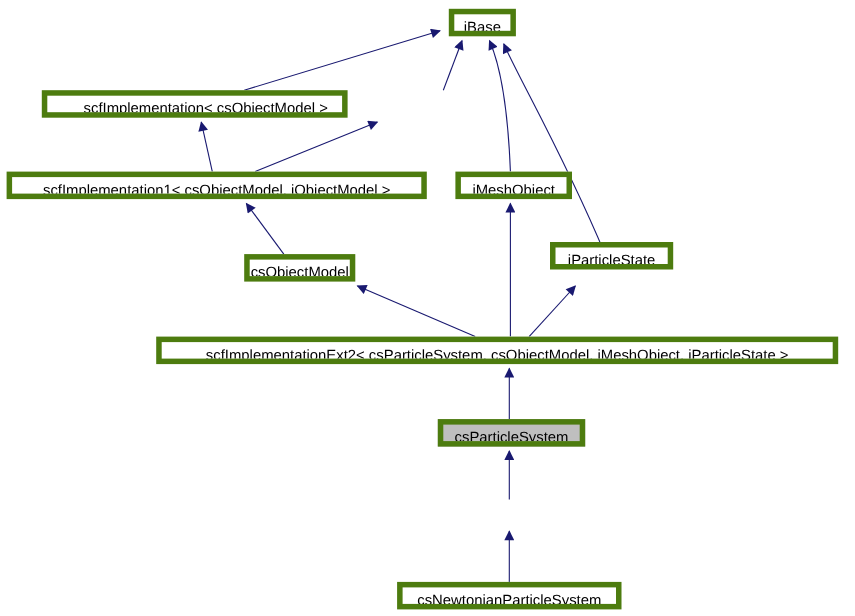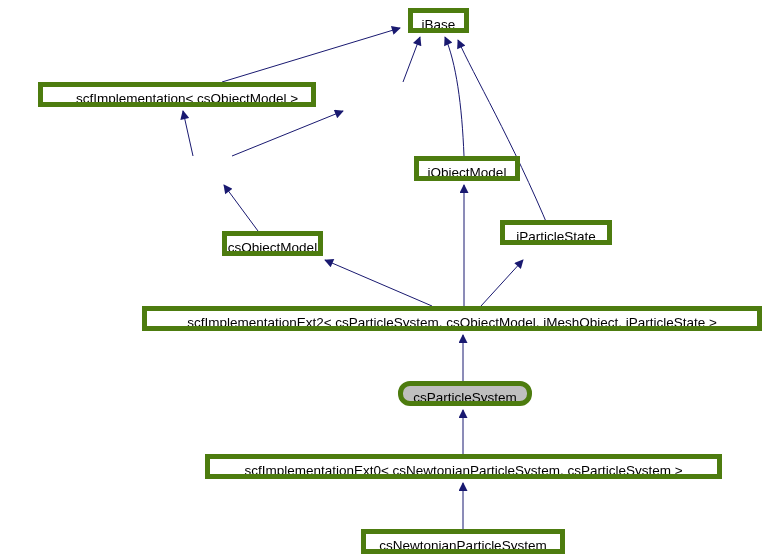--- a/index.html
+++ b/index.html
@@ -31,21 +31,20 @@
     font-size: 13.5px;
     line-height: 23px;
     text-align: center;
     white-space: nowrap;
     overflow: hidden;
     cursor: pointer;
   }
   .node.highlight {
     background: #bfbfbf;
     cursor: default;
-    border-radius: 12px;
   }
   
   .n0  { left: 408px; top: 8px;   width: 61px;  height: 25px; }  
   .n1  { left: 38px;  top: 82px;  width: 278px; height: 25px; padding-left: 20px; }  
   .n2  { left: 338px; top: 82px;  width: 112px; height: 25px; }  
   .n3  { left: 6px;   top: 156px; width: 382px; height: 25px; }  
   .n4  { left: 414px; top: 156px; width: 106px; height: 25px; }  
   .n5  { left: 222px; top: 231px; width: 101px; height: 25px; }  
   .n6  { left: 500px; top: 220px; width: 112px; height: 25px; }  
   .n7  { left: 142px; top: 306px; width: 620px; height: 25px; }  
@@ -79,21 +78,21 @@
     <path class="edge" d="M432,306 L325,260" marker-end="url(#arrow)"></path>
     <path class="edge" d="M464,306 L464,185" marker-end="url(#arrow)"></path>
     <path class="edge" d="M481,306 L523,260" marker-end="url(#arrow)"></path>
     <path class="edge" d="M463,381 L463,335" marker-end="url(#arrow)"></path>
     <path class="edge" d="M463,454 L463,410" marker-end="url(#arrow)"></path>
     <path class="edge" d="M463,529 L463,483" marker-end="url(#arrow)"></path>
   </svg>
 
   <div class="node n0">iBase</div>
   <div class="node n1">scfImplementation&lt; csObjectModel &gt;</div>
-  <div class="node n4">iObjectModel</div>
+  <div class="node n3">scfImplementation1&lt; csObjectModel, iObjectModel &gt;</div>
+  <div class="node n4">iMeshObject</div>
   <div class="node n5">csObjectModel</div>
   <div class="node n6">iParticleState</div>
   <div class="node n7">scfImplementationExt2&lt; csParticleSystem, csObjectModel, iMeshObject, iParticleState &gt;</div>
   <div class="node n8 highlight">csParticleSystem</div>
-  <div class="node n9">scfImplementationExt0&lt; csNewtonianParticleSystem, csParticleSystem &gt;</div>
   <div class="node n10">csNewtonianParticleSystem</div>
 
 </div>
 
 </body></html>

